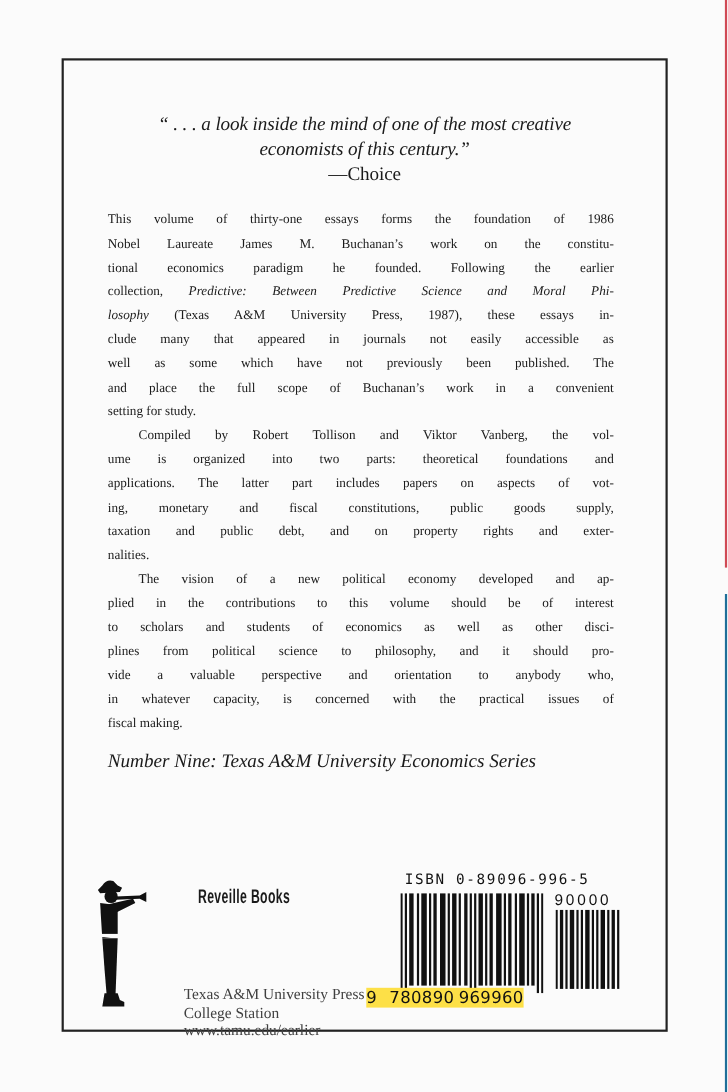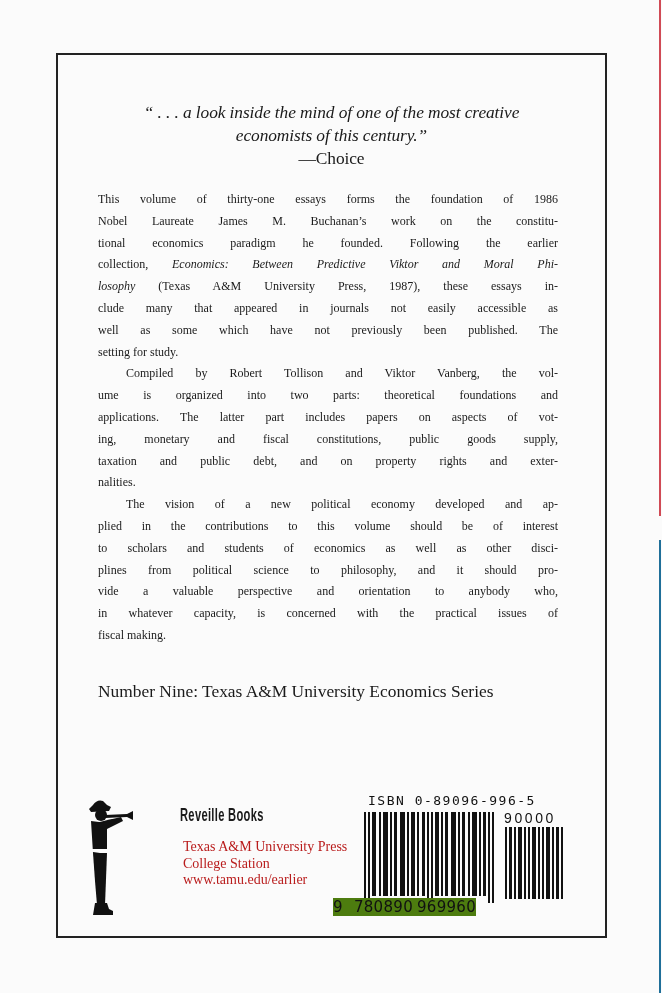--- a/index.html
+++ b/index.html
@@ -40,49 +40,49 @@
       font-size: 12px;
       line-height: 21.8px;
       text-align: justify;
       letter-spacing: 0;
     }
     .body p { margin: 0; }
     .line { display: block; text-align: justify; text-align-last: justify; white-space: nowrap; }
     .line.last { text-align-last: left; }
     .series {
       position: absolute; left: 40px; top: 626px;
-      font-size: 17.4px;
+      font-style: italic; font-size: 17.4px;
     }
     .bugler {
       position: absolute; left: 23px; top: 740px; width: 60px; height: 122px;
     }
     .imprint-name {
       position: absolute; left: 122px; top: 750px;
       font-family: "Liberation Sans Narrow", "Liberation Sans", "DejaVu Sans", sans-serif;
       font-weight: bold; font-size: 18px;
       transform: scaleX(0.62); transform-origin: left top;
       letter-spacing: 0.5px;
     }
     .publisher {
-      position: absolute; left: 109px; top: 784px;
-      font-size: 14px; line-height: 16.5px; color: #b91c1c; margin-left: 16px;
+      position: absolute; left: 109px; top: 842px;
+      font-size: 14px; line-height: 16.5px; color: #404040;
     }
     .isbn-label {
       position: absolute; left: 310px; top: 738px;
       font-family: "DejaVu Sans Mono", "Liberation Mono", monospace;
       font-size: 13px; letter-spacing: 1.5px; color: #111;
     }
     .barcode {
       position: absolute; left: 306px; top: 757px; width: 130px; height: 91px;
     }
     .barcode-digits {
       position: absolute; left: 275px; top: 843px;
       font-family: "DejaVu Sans", "Liberation Sans", sans-serif;
       font-size: 15px; letter-spacing: 0.3px; color: #111;
-      background: #4d7c0f;
+      background: #fde047;
     }
     .addon-digits {
       position: absolute; left: 446px; top: 755px;
       font-family: Liberation Sans, sans-serif;
       font-size: 14px; letter-spacing: 2.6px; color: #111;
     }
     .addon {
       position: absolute; left: 447px; top: 772px; width: 60px; height: 72px;
     }
   </style>
@@ -98,24 +98,25 @@
     <div>“ . . . a look inside the mind of one of the most creative</div>
     <div>economists of this century.”</div>
     <div class="attr">—Choice</div>
   </div>
 
   <div class="body">
     <p>
       <span class="line">This volume of thirty-one essays forms the foundation of 1986</span>
       <span class="line">Nobel Laureate James M. Buchanan’s work on the constitu-</span>
       <span class="line">tional economics paradigm he founded. Following the earlier</span>
-      <span class="line"><span>collection, </span><i>Economics: Between Predictive Viktor and Moral Phi-</i></span>
+      <span class="line"><span>collection, </span><i>Predictive: Between Predictive Science and Moral Phi-</i></span>
       <span class="line"><i>losophy</i><span> (Texas A&amp;M University Press, 1987), these essays in-</span></span>
       <span class="line">clude many that appeared in journals not easily accessible as</span>
       <span class="line">well as some which have not previously been published. The</span>
+      <span class="line">and place the full scope of Buchanan’s work in a convenient</span>
       <span class="line last">setting for study.</span>
     </p>
     <p>
       <span class="line" style="padding-left:28px">Compiled by Robert Tollison and Viktor Vanberg, the vol-</span>
       <span class="line">ume is organized into two parts: theoretical foundations and</span>
       <span class="line">applications. The latter part includes papers on aspects of vot-</span>
       <span class="line">ing, monetary and fiscal constitutions, public goods supply,</span>
       <span class="line">taxation and public debt, and on property rights and exter-</span>
       <span class="line last">nalities.</span>
     </p>

